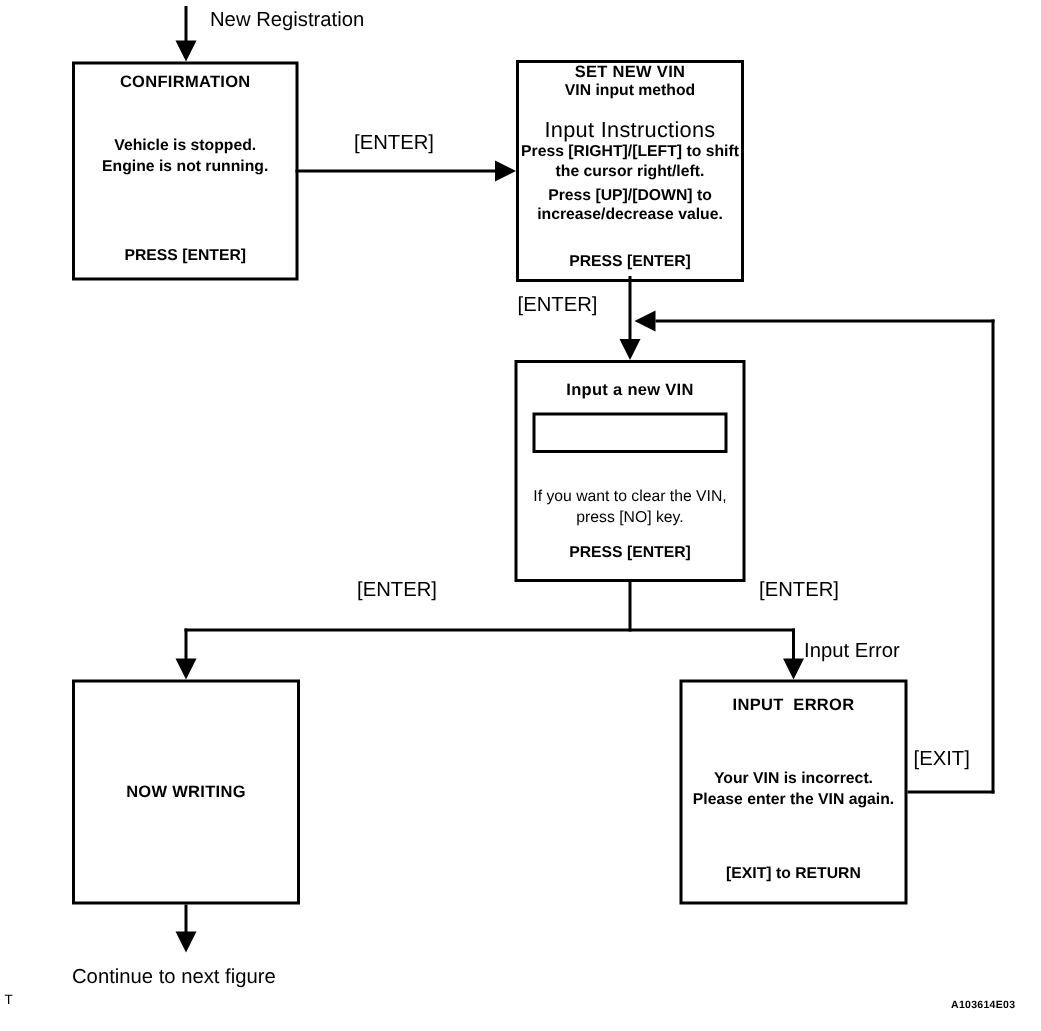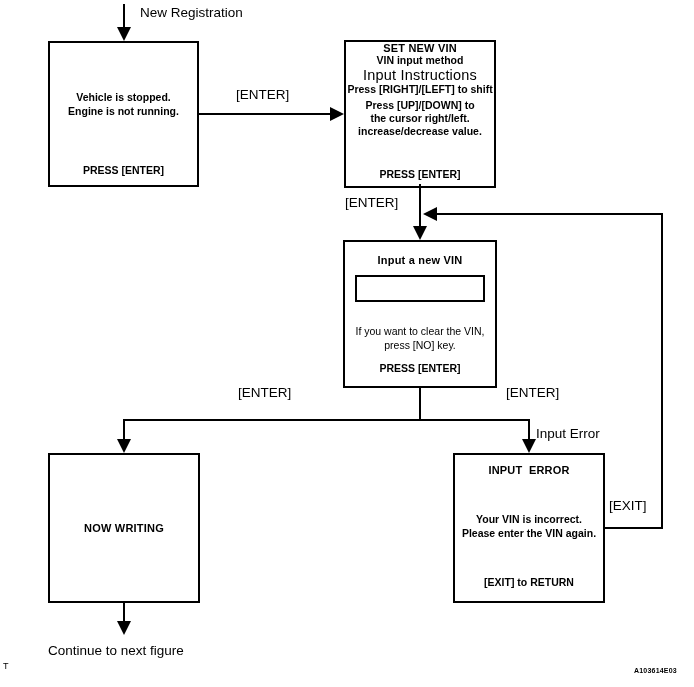--- a/index.html
+++ b/index.html
@@ -70,21 +70,21 @@
   }
   
   #box-confirmation .btitle { padding-top: 6px; }
   #box-confirmation .bbody {
     position: absolute; top: 47px; left: 0; right: 0;
     font-weight: bold; font-size: 10.5px; line-height: 14px;
   }
   #box-setnewvin { padding-top: 0; }
   #box-setnewvin .btitle { padding-top: 0; }
   #box-setnewvin .sub { font-weight: bold; font-size: 10.5px; margin-top: 0; }
-  #box-setnewvin .heading { font-size: 14.5px; font-weight: normal; margin-top: 1px; letter-spacing: 0.2px; }
+  #box-setnewvin .heading { font-size: 14.5px; font-weight: normal; margin-top: 13px; letter-spacing: 0.2px; }
   #box-setnewvin .grp2 { margin-top: 3px; }
   #box-setnewvin .grp3 { margin-top: 12px; }
   #box-inputvin .btitle { padding-top: 12px; }
   .vin-field {
     margin: 9px auto 0 auto;
     width: 126px; height: 23px;
     border: 2px solid #000;
     background: #fff;
   }
   #box-inputvin .bbody {
@@ -113,38 +113,39 @@
 </head>
 <body>
 
 <div id="canvas">
 
   <div class="line" style="left:123px; top:4px; width:2px; height:26px;"></div>
   <div class="ah-down" style="left:117px; top:27px;"></div>
   <div class="flabel" style="left:140px; top:5px;">New Registration</div>
 
   <div class="fbox" id="box-confirmation" style="left:48px; top:41px; width:147px; height:142px;">
+    <div class="btitle">CONFIRMATION</div>
     <div class="bbody">
       <div>Vehicle is stopped.</div>
       <div>Engine is not running.</div>
     </div>
     <div class="bfooter" style="bottom:9px;">PRESS [ENTER]</div>
   </div>
 
   <div class="line" style="left:197px; top:113px; width:134px; height:2px;"></div>
   <div class="ah-right" style="left:330px; top:107px;"></div>
   <div class="flabel" style="left:236px; top:87px;">[ENTER]</div>
 
   <div class="fbox" id="box-setnewvin" style="left:344px; top:40px; width:148px; height:144px;">
     <div class="btitle">SET NEW VIN</div>
     <div class="sub">VIN input method</div>
     <div class="heading">Input Instructions</div>
     <div class="bold-line">Press [RIGHT]/[LEFT] to shift</div>
+    <div class="bold-line">the cursor right/left.</div>
     <div class="bold-line grp2">Press [UP]/[DOWN]  to</div>
-    <div class="bold-line">the cursor right/left.</div>
     <div class="bold-line">increase/decrease value.</div>
     <div class="bfooter" style="bottom:6px;">PRESS [ENTER]</div>
   </div>
 
   <div class="line" style="left:419px; top:184px; width:2px; height:42px;"></div>
   <div class="ah-down" style="left:413px; top:226px;"></div>
   <div class="flabel" style="left:345px; top:195px;">[ENTER]</div>
 
   <div class="ah-left" style="left:423px; top:207px;"></div>
   <div class="line" style="left:437px; top:213px; width:226px; height:2px;"></div>

